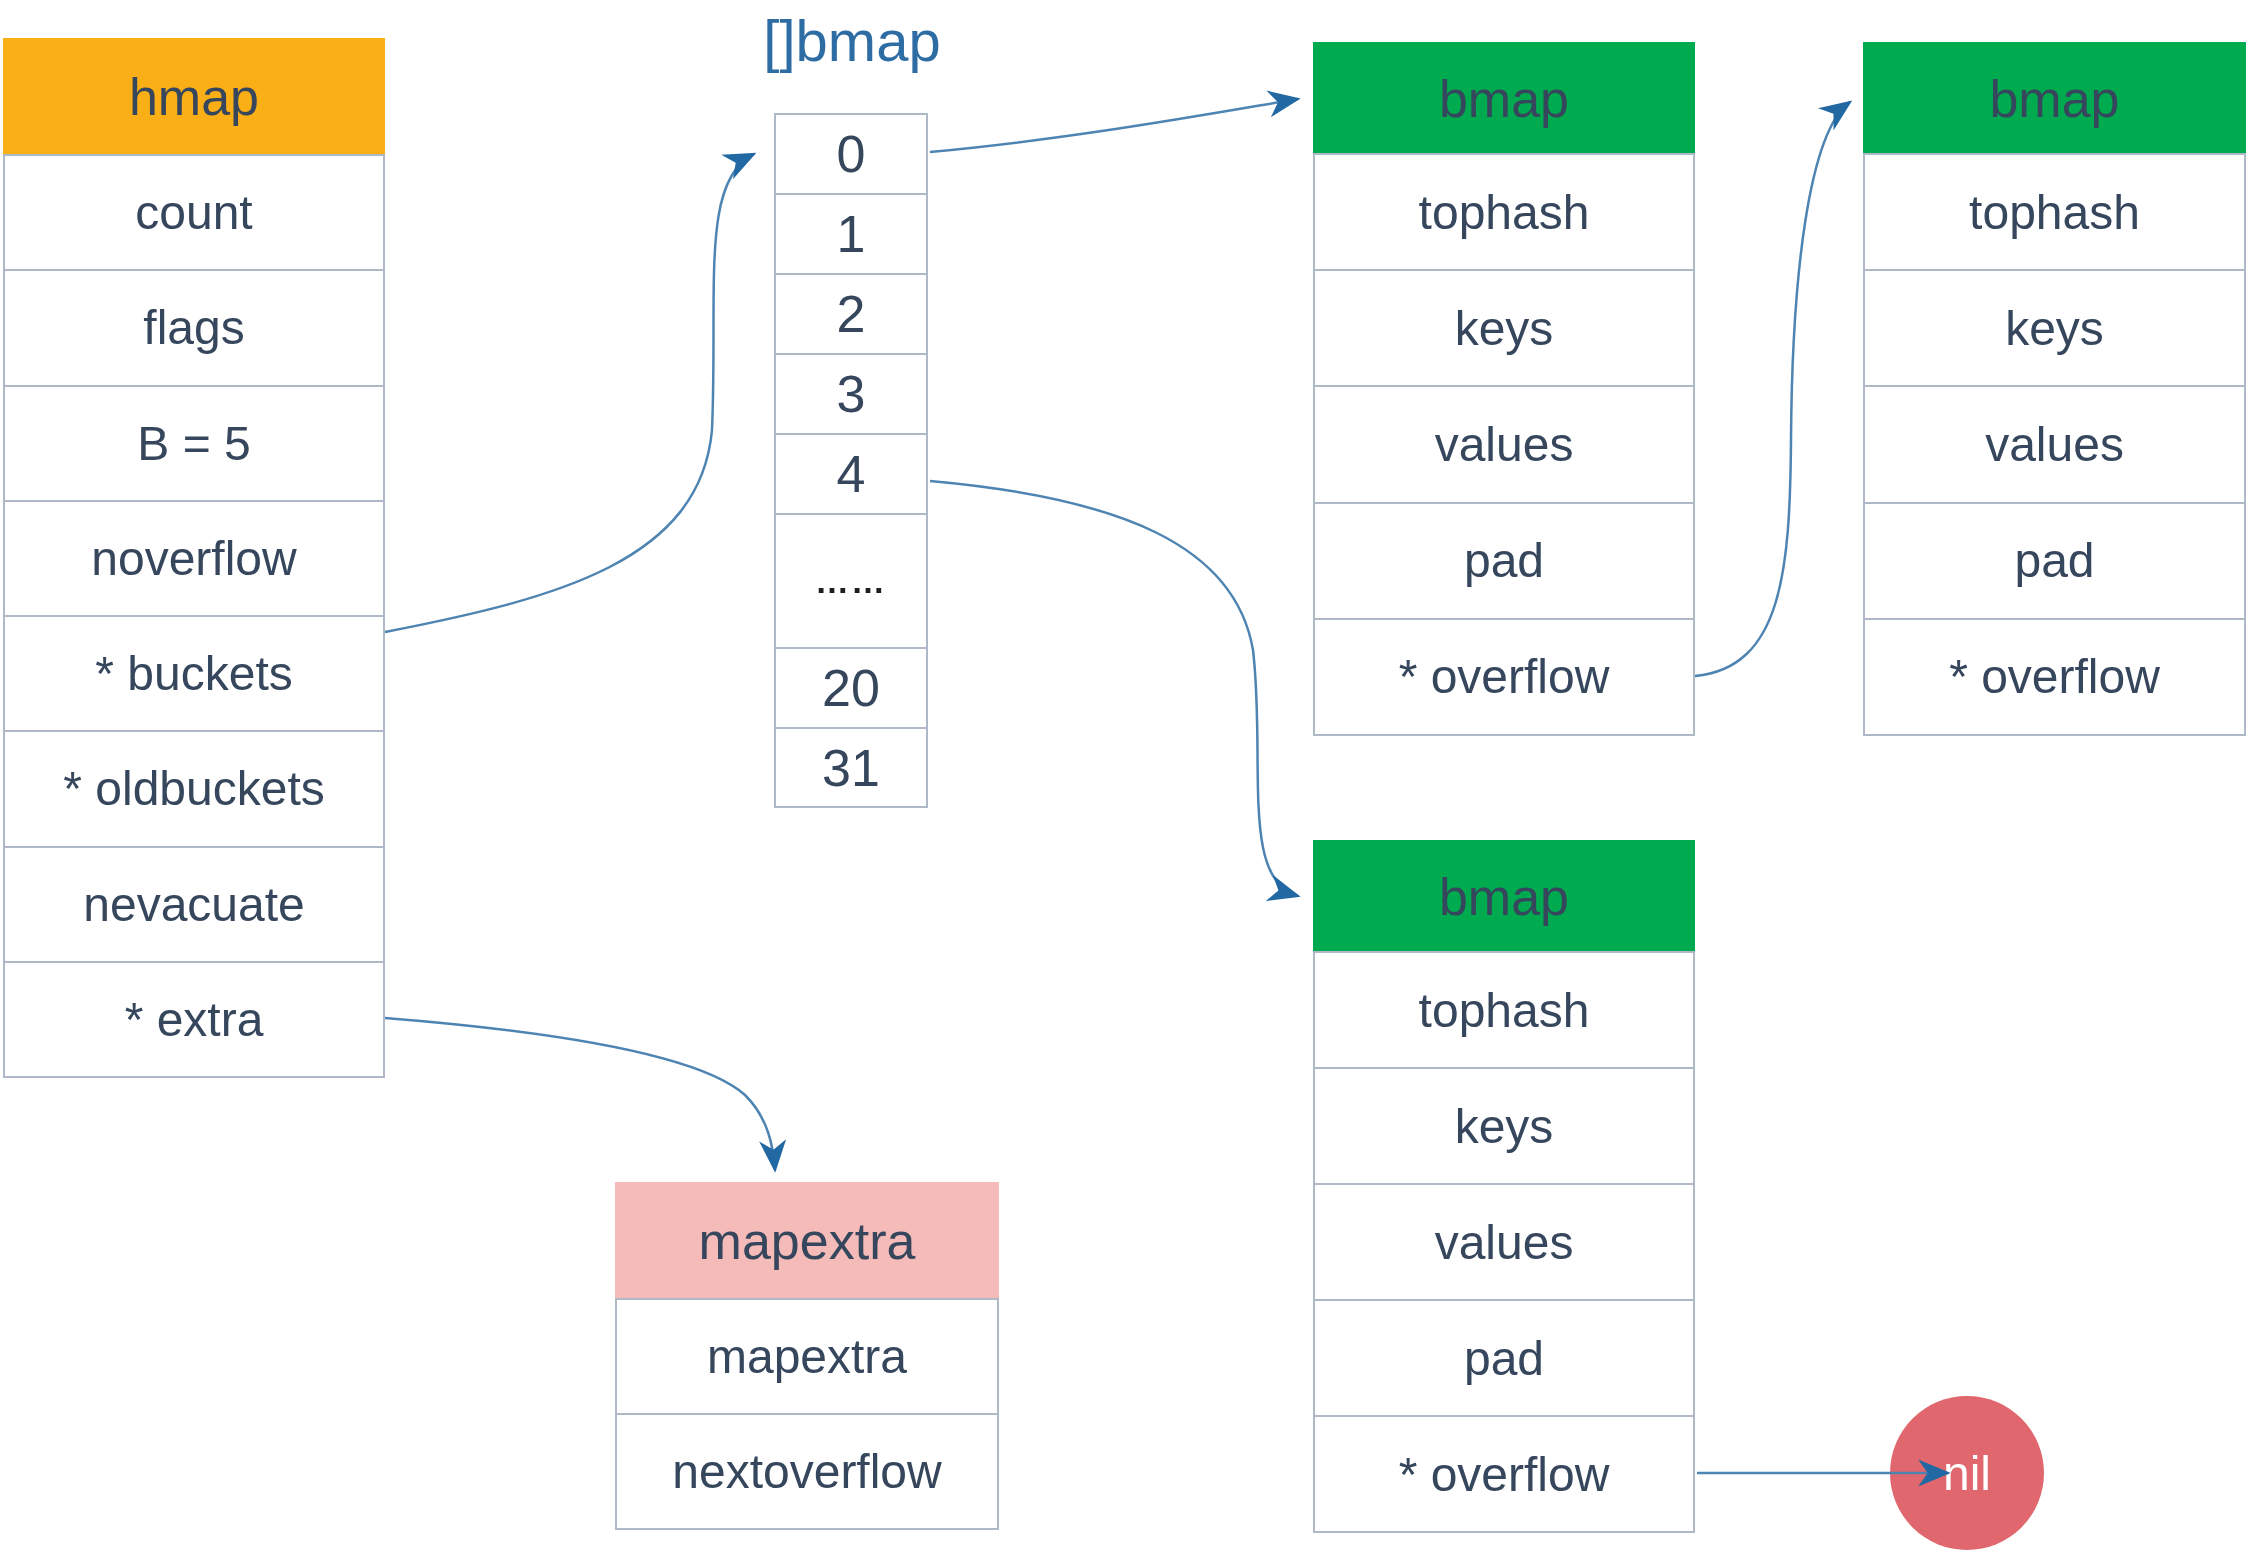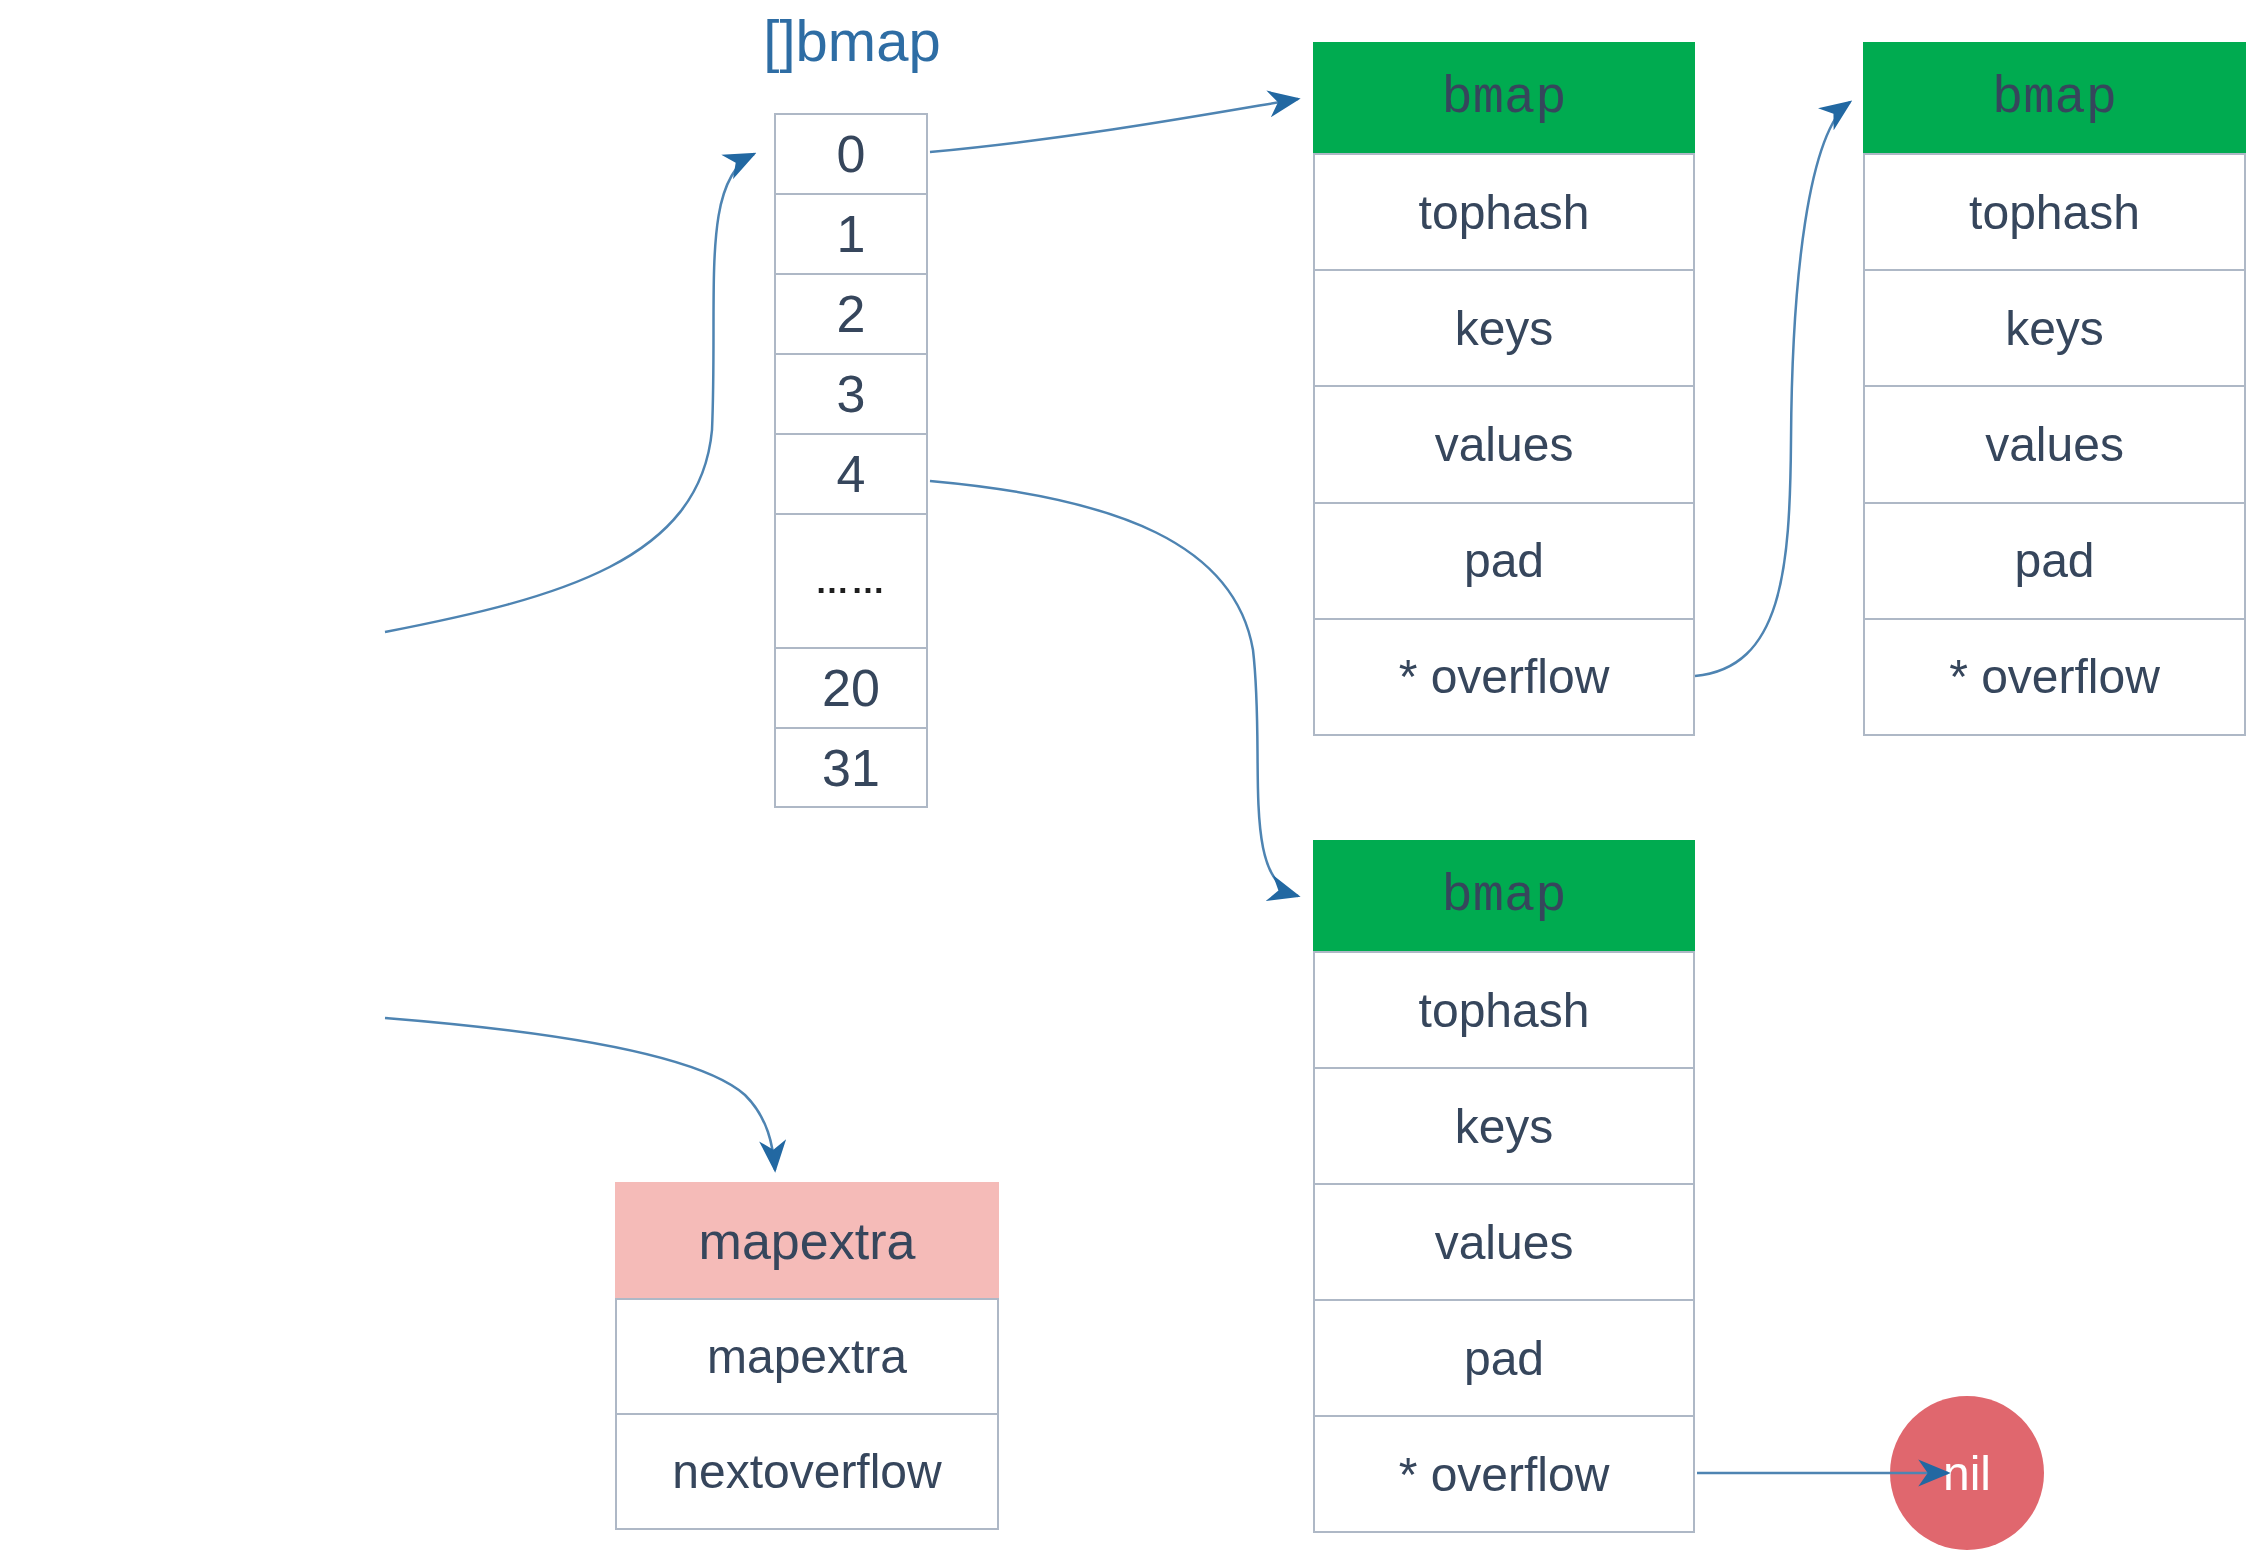--- a/index.html
+++ b/index.html
@@ -42,21 +42,21 @@
   .hdr.orange{background:var(--orange);}
   .hdr.green{background:var(--green);}
   .hdr.pink{background:var(--pink);}
 
   #hmap{left:3px;top:38px;width:382px;height:1040px;}
   #hmap .hdr{height:118px;}
 
   #bmap-top{left:1313px;top:42px;width:382px;height:694px;}
   #bmap-right{left:1863px;top:42px;width:383px;height:694px;}
   #bmap-bottom{left:1313px;top:840px;width:382px;height:693px;}
-  .bmap .hdr{height:113px;font-family:Liberation Mono, monospace;}
+  .bmap .hdr{height:113px;}
 
   #mapextra{left:615px;top:1182px;width:384px;height:348px;justify-content:flex-end;}
   #mapextra .hdr{height:118px;}
 
   #bucket-array{left:774px;top:113px;width:154px;height:709px;}
   #bucket-array .cell{flex:none;font-size:52px;}
   #bucket-array .cell.h82{height:82px;}
   #bucket-array .cell.hdots{height:136px;font-size:34px;font-weight:700;color:var(--dots);letter-spacing:2px;}
   #bucket-array .cell.h81{height:81px;}
 
@@ -71,20 +71,31 @@
     display:flex;align-items:center;justify-content:center;
     font-size:48px;color:#fff;
   }
   #arrows{position:absolute;left:0;top:0;pointer-events:none;}
 </style>
 </head>
 <body>
 
 <div id="canvas">
 
+  <div id="hmap" class="struct-table">
+    <div class="hdr orange">hmap</div>
+    <div class="cell">count</div>
+    <div class="cell">flags</div>
+    <div class="cell">B = 5</div>
+    <div class="cell">noverflow</div>
+    <div class="cell">* buckets</div>
+    <div class="cell">* oldbuckets</div>
+    <div class="cell">nevacuate</div>
+    <div class="cell">* extra</div>
+  </div>
 
   <div id="array-title">[]bmap</div>
   <div id="bucket-array" class="struct-table">
     <div class="cell h82">0</div>
     <div class="cell h82">1</div>
     <div class="cell h82">2</div>
     <div class="cell h82">3</div>
     <div class="cell h82">4</div>
     <div class="cell hdots">……</div>
     <div class="cell h82">20</div>

